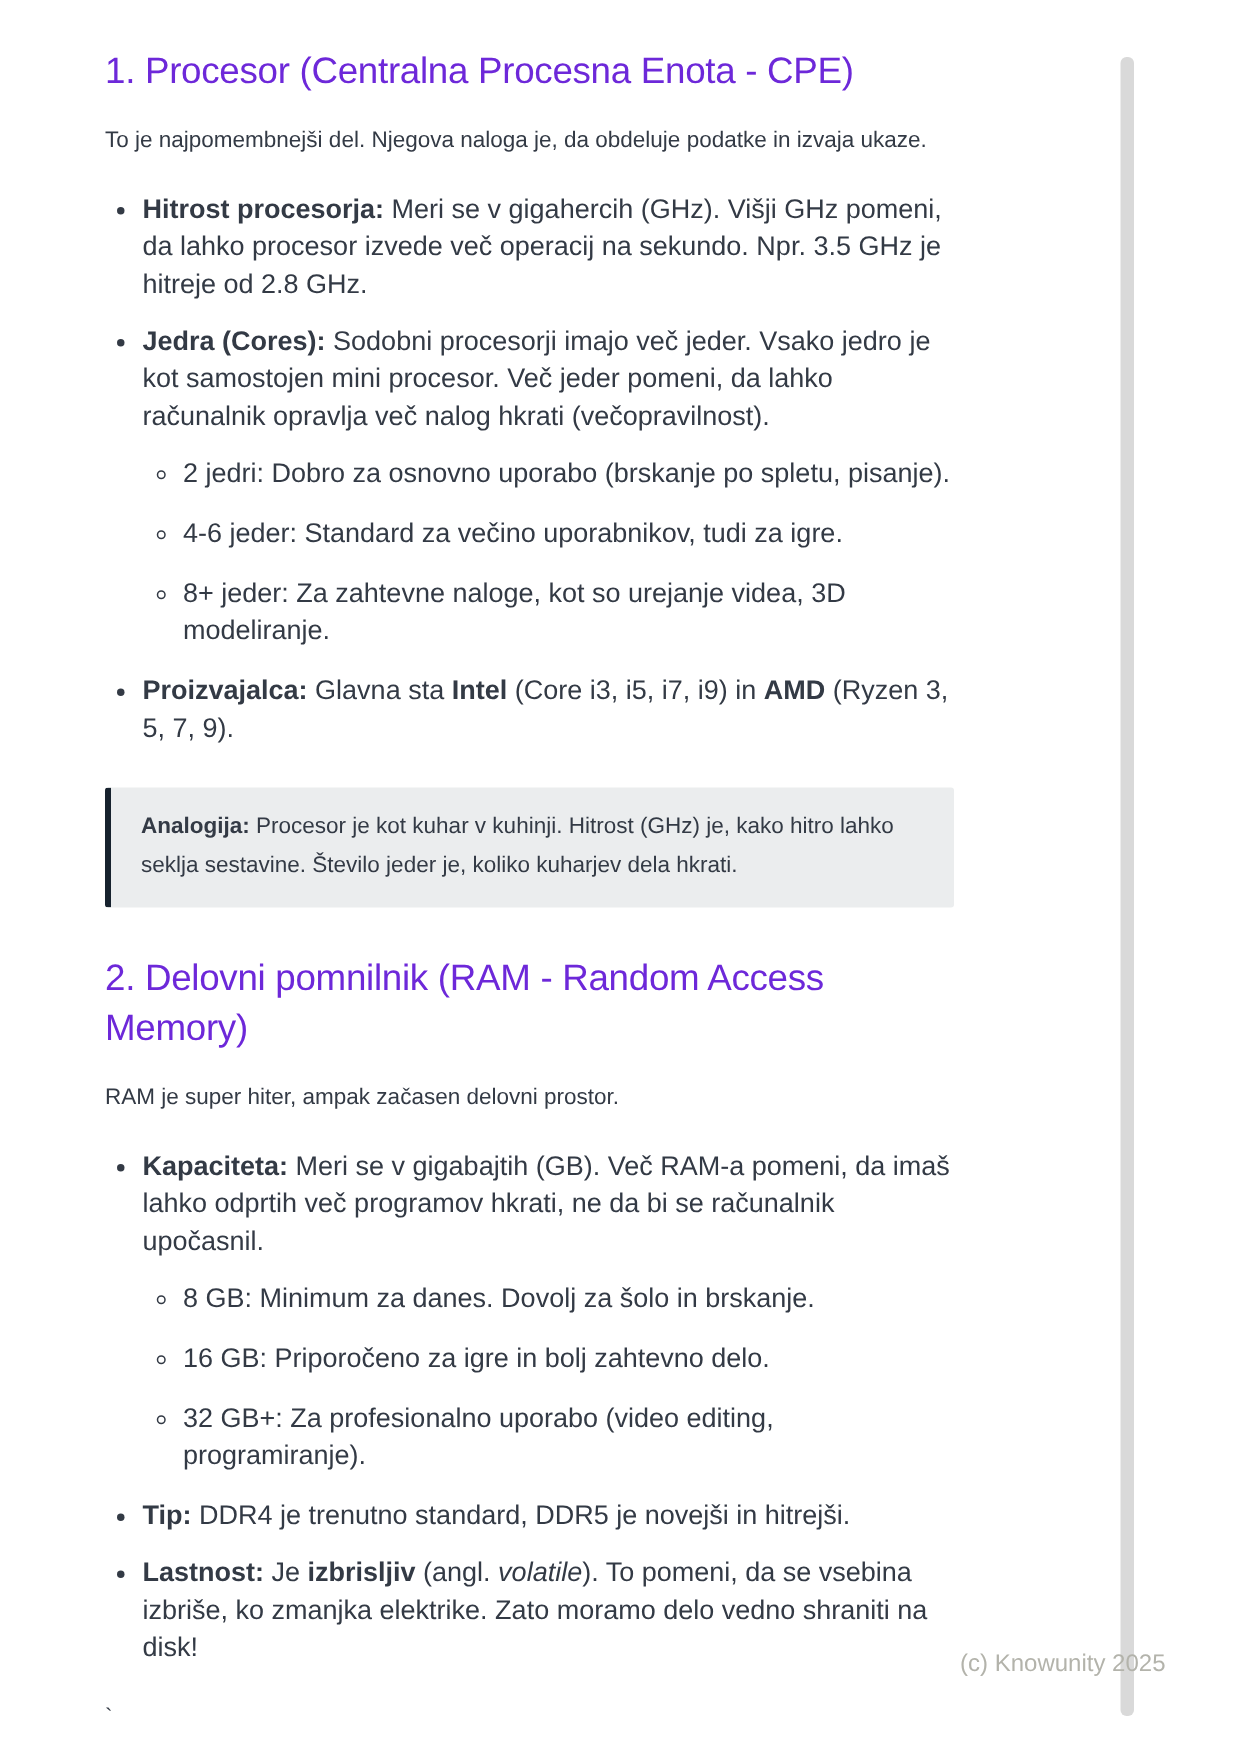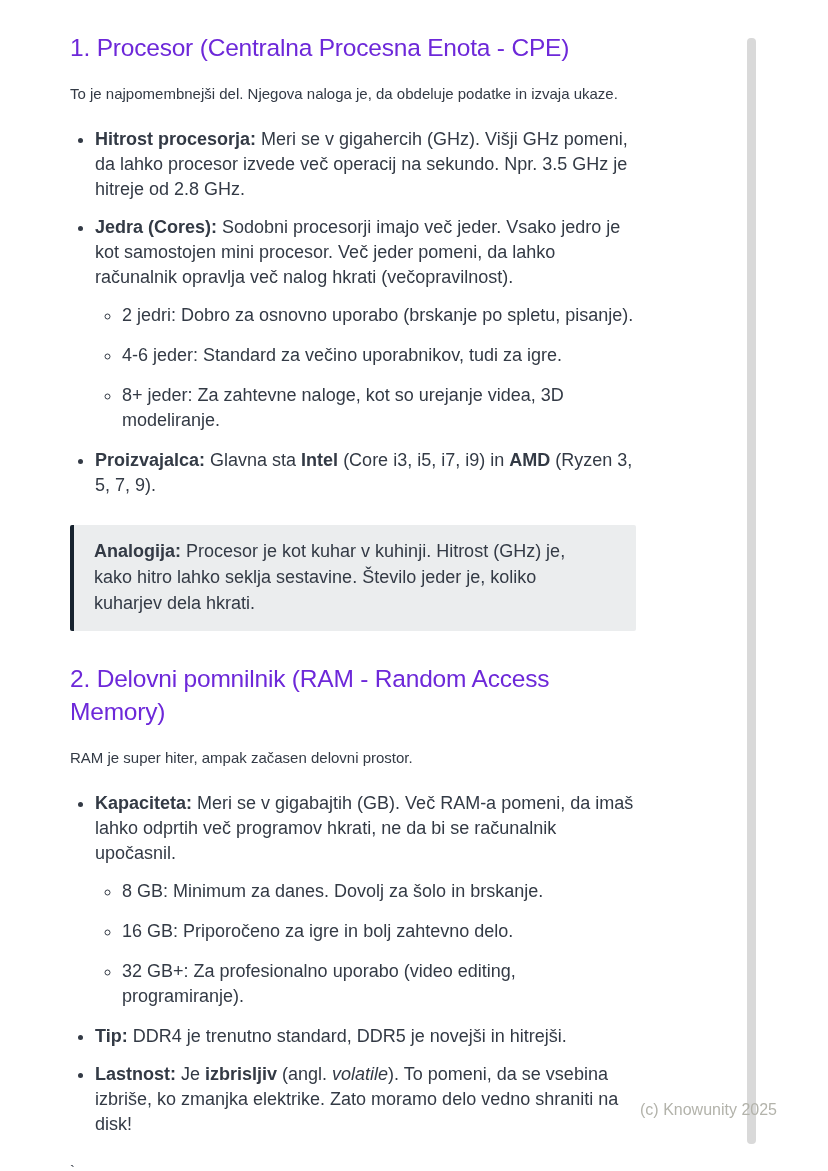--- a/index.html
+++ b/index.html
@@ -15,21 +15,21 @@
   }
   .lead{margin:17px 0 0;font-size:15px;line-height:25px;}
   ul.main{margin:21px 0 0;padding-left:25px;list-style:disc;}
   ul.main>li{margin-bottom:13px;font-size:18px;line-height:25px;}
   ul.sub{margin:13px 0 0;padding-left:27px;list-style:circle;}
   ul.sub>li{margin-bottom:15px;}
   .b{font-weight:700;}
   .i{font-style:italic;}
   .callout{
     margin-top:27px;background:#ebedee;border-left:4px solid #17222e;
-    padding:13px 30px 15px 20px;font-size:18px;line-height:26px;border-radius:2px;
+    padding:13px 30px 15px 20px;font-size:15px;line-height:26px;border-radius:2px;
   }
   .stray{margin-top:24px;font-size:15px;line-height:20px;}
   .footer{
     position:absolute;right:51px;top:1101px;font-size:16px;color:#b3b3ab;z-index:2;
   }
   .scrollbar{position:absolute;left:747px;top:38px;width:9px;height:1106px;z-index:1;}
   .scrollbar-thumb{width:100%;height:100%;background:#d9d9d9;border-radius:4px;}
 </style>
 </head>
 <body>

